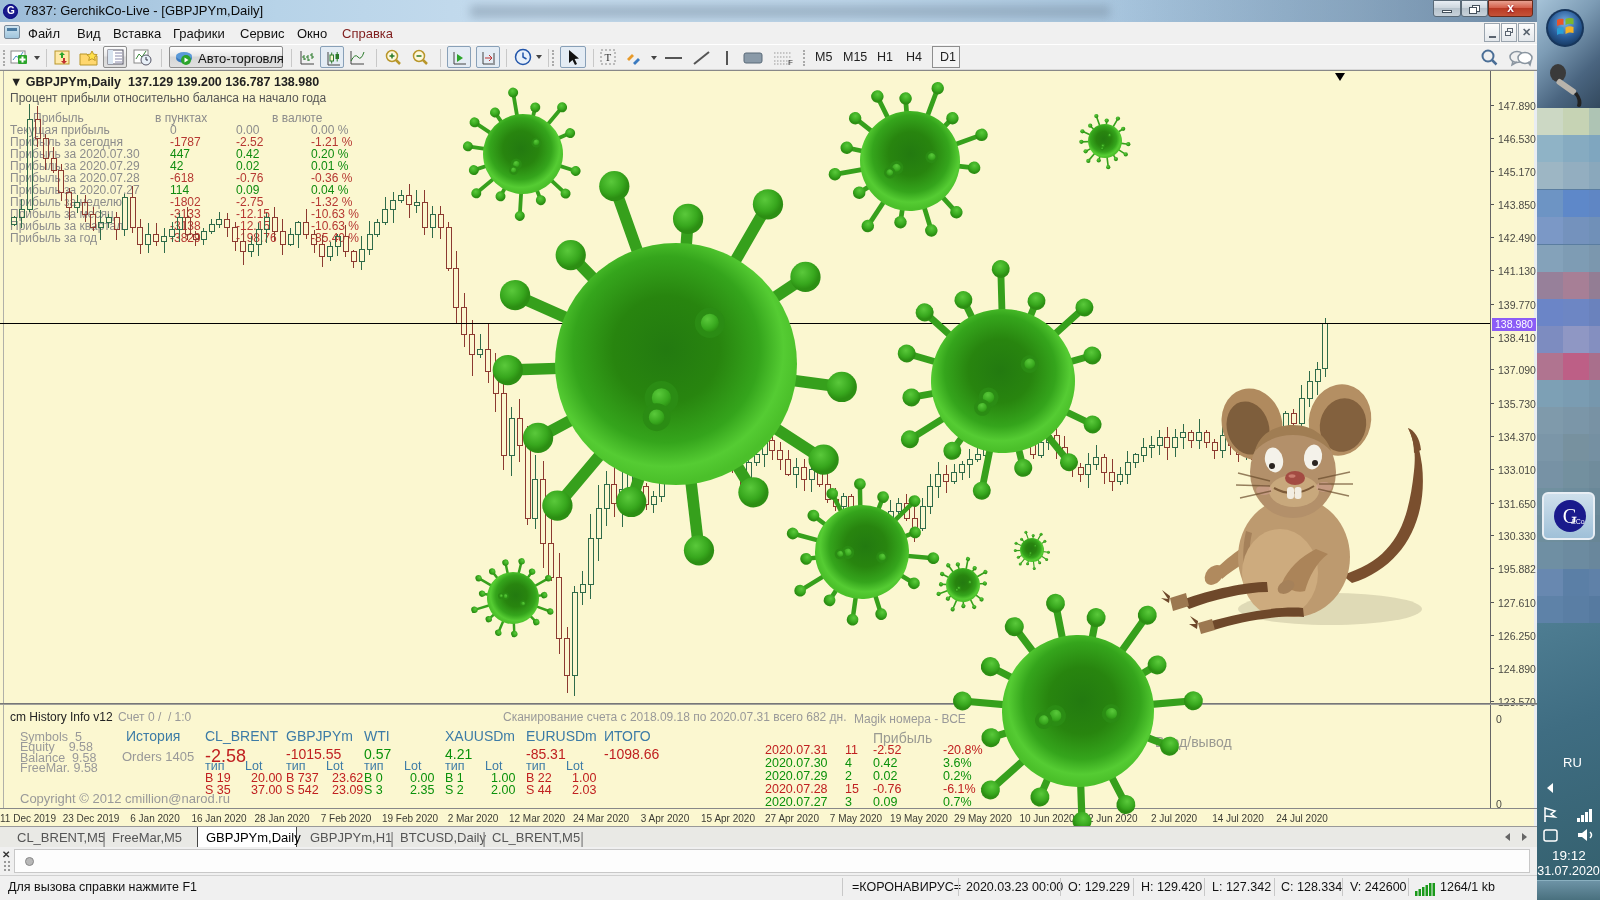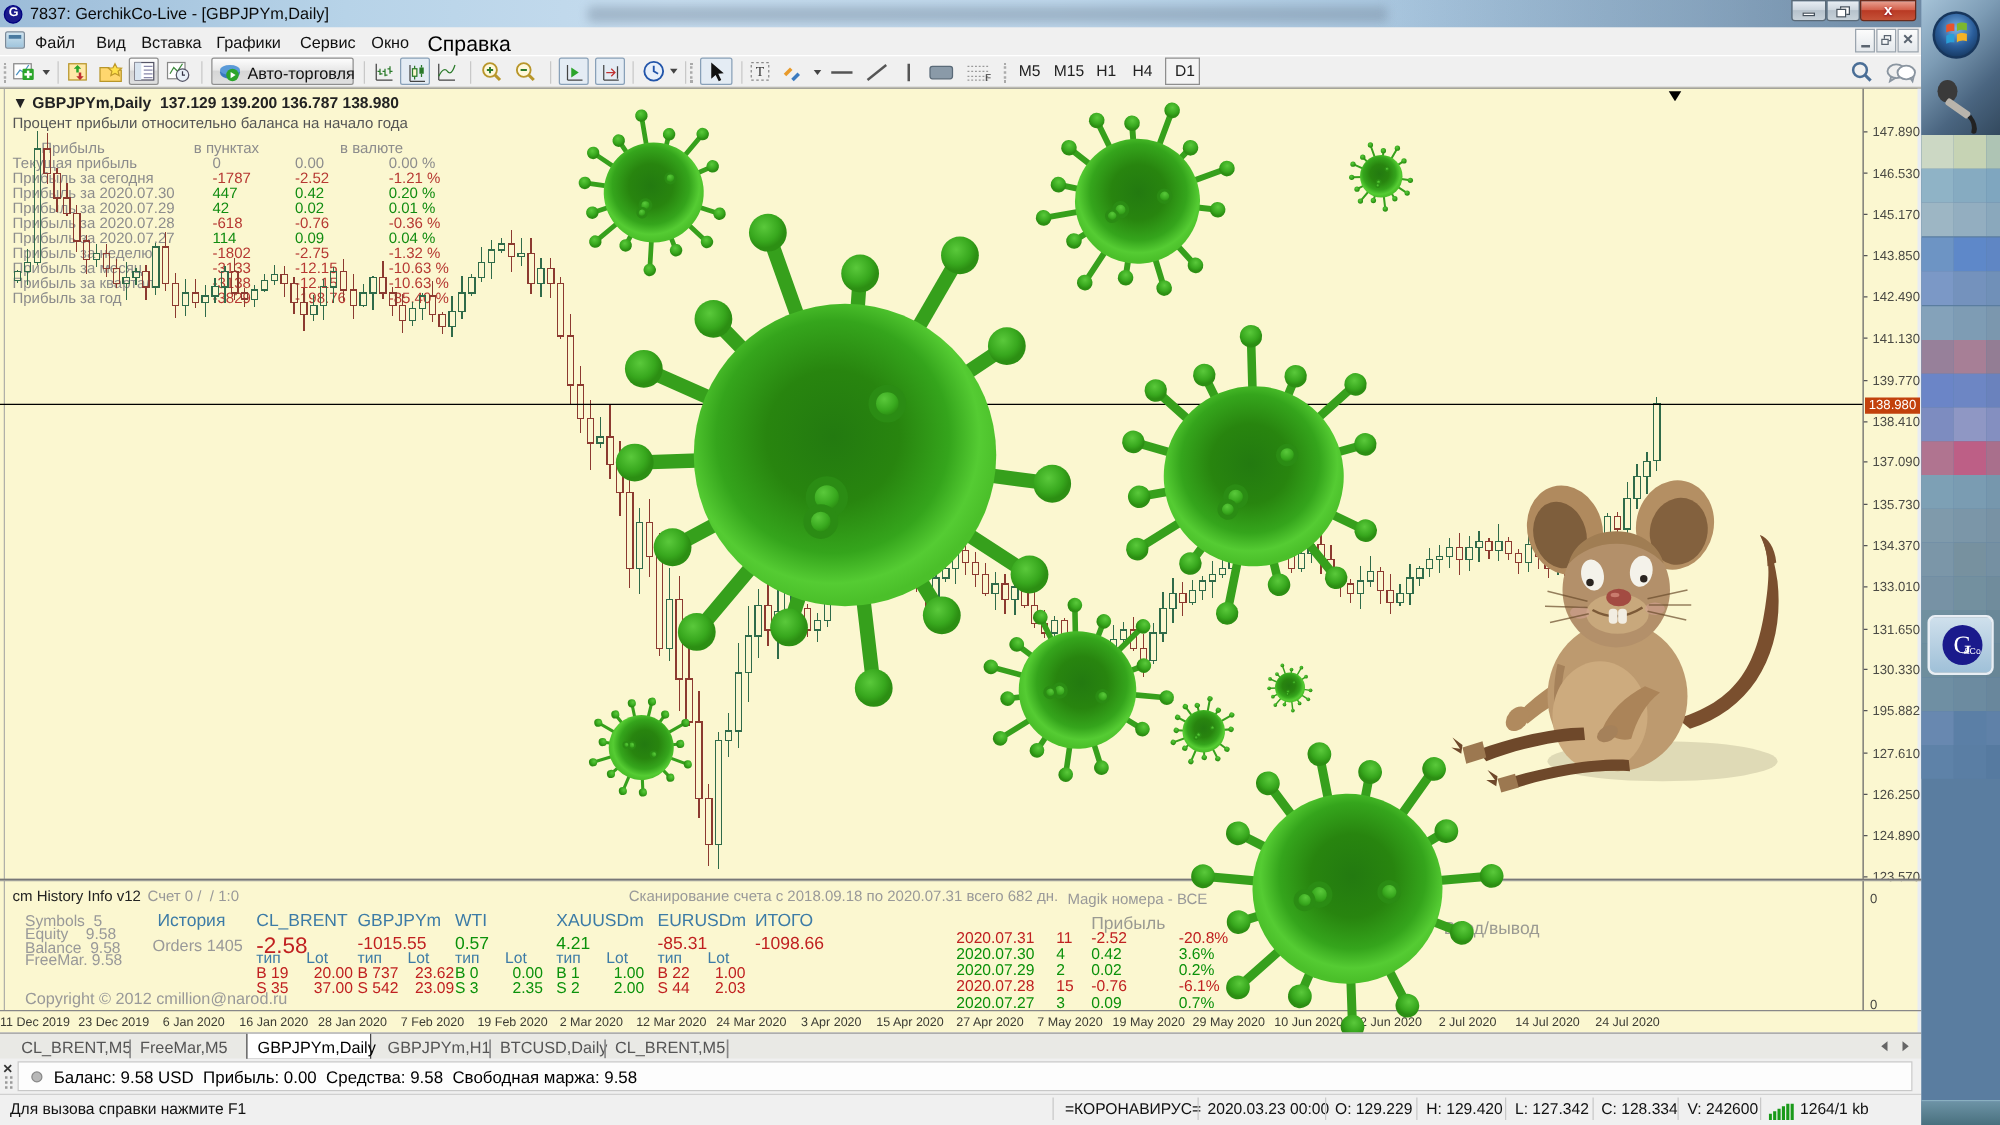--- a/index.html
+++ b/index.html
@@ -33,21 +33,21 @@
 <div class="abs" style="left:0;top:22px;width:1537px;height:23px;background:#f0f0f0;border-bottom:1px solid #fff">
  <div class="abs" style="left:4px;top:3px;width:16px;height:14px;border:1px solid #7a8a9a;background:linear-gradient(#cfe4f0,#9fc4dc);border-radius:2px">
   <div class="abs" style="left:2px;top:2px;width:10px;height:3px;background:#4a7aa0"></div>
     </div>
  <div class="abs" style="left:28px;top:4px;font-size:13px;color:#111">Файл</div>
  <div class="abs" style="left:77px;top:4px;font-size:13px;color:#111">Вид</div>
  <div class="abs" style="left:113px;top:4px;font-size:13px;color:#111">Вставка</div>
  <div class="abs" style="left:173px;top:4px;font-size:13px;color:#111">Графики</div>
  <div class="abs" style="left:240px;top:4px;font-size:13px;color:#111">Сервис</div>
  <div class="abs" style="left:297px;top:4px;font-size:13px;color:#111">Окно</div>
- <div class="abs" style="left:342px;top:4px;font-size:17px;color:#000000">Справка</div>
+ <div class="abs" style="left:342px;top:4px;font-size:13px;color:#7f1d1d">Справка</div>
  <div class="abs" style="left:1484px;top:1px;width:16px;height:19px;border:1px solid #9aa4ae;background:linear-gradient(#fcfcfc,#e4e8ec)">
       <div class="abs" style="left:4px;top:12px;width:7px;height:2px;background:#5a6470"></div>
     </div>
  <div class="abs" style="left:1501px;top:1px;width:16px;height:19px;border:1px solid #9aa4ae;background:linear-gradient(#fcfcfc,#e4e8ec)">
       <div class="abs" style="left:5px;top:4px;width:6px;height:5px;border:1px solid #5a6470"></div>
       <div class="abs" style="left:3px;top:7px;width:6px;height:5px;border:1px solid #5a6470;background:#f4f6f8"></div>
     </div>
  <div class="abs" style="left:1518px;top:1px;width:17px;height:19px;border:1px solid #9aa4ae;background:linear-gradient(#fcfcfc,#e4e8ec);color:#5a6470;font-size:11px;text-align:center;line-height:17px;font-weight:bold">✕</div>
 </div>
 <div class="abs" style="left:0;top:46px;width:1537px;height:24px;background:#f0f0f0;border-bottom:1px solid #d8d8d8">
@@ -291,21 +291,21 @@
       <div class="pl" style="top:492px">195.882</div>
       <div class="ptick" style="top:497px"></div>
       <div class="pl" style="top:526px">127.610</div>
       <div class="ptick" style="top:531px"></div>
       <div class="pl" style="top:559px">126.250</div>
       <div class="ptick" style="top:564px"></div>
       <div class="pl" style="top:592px">124.890</div>
       <div class="ptick" style="top:597px"></div>
       <div class="pl" style="top:625px">123.570</div>
       <div class="ptick" style="top:630px"></div>
-      <div class="abs" style="left:1px;top:247px;background:#c2410c;color:#fff;font-size:10.5px;padding:0 3px;height:13px;line-height:13px">138.980</div>
+      <div class="abs" style="left:1px;top:247px;background:#8b5cf6;color:#fff;font-size:10.5px;padding:0 3px;height:13px;line-height:13px">138.980</div>
     </div>
     <div class="abs" style="left:0;top:632px;width:1537px;height:2px;background:#a0a09a;border-top:1px solid #777"></div>
     <div class="abs" style="left:1496px;top:642px;font-size:10.5px;color:#4a4a44">0</div>
     <div class="abs" style="left:1496px;top:727px;font-size:10.5px;color:#4a4a44">0</div>
     <div class="abs" style="left:10px;top:639px;font-size:12px;color:#222">cm History Info v12</div>
     <div class="abs" style="left:118px;top:639px;font-size:12px;color:#999">Счет 0 /&nbsp;&nbsp;/ 1:0</div>
     <div class="abs" style="left:503px;top:639px;font-size:12px;color:#999">Сканирование счета с 2018.09.18 по 2020.07.31 всего 682 дн.</div>
     <div class="abs" style="left:854px;top:641px;font-size:12px;color:#999">Magik номера - ВСЕ</div>
     <div class="abs" style="left:126px;top:657px;font-size:14px;color:#3c7ba6">История</div>
     <div class="abs" style="left:122px;top:678px;font-size:13px;color:#999">Orders 1405</div>
@@ -547,21 +547,20 @@
  <div class="abs" style="left:492px;top:3px;font-size:13px;color:#555">CL_BRENT,M5</div>
  <div class="abs" style="left:580px;top:3px;color:#888">|</div>
  <div class="abs" style="left:1505px;top:6px;width:0;height:0;border-right:5px solid #666;border-top:4px solid transparent;border-bottom:4px solid transparent"></div>
  <div class="abs" style="left:1522px;top:6px;width:0;height:0;border-left:5px solid #666;border-top:4px solid transparent;border-bottom:4px solid transparent"></div>
 </div>
 <div class="abs" style="left:0;top:847px;width:1537px;height:28px;background:#f0f0f0">
  <div class="abs" style="left:2px;top:2px;font-size:10px;color:#333;font-weight:bold">✕</div>
  <div class="abs" style="left:4px;top:14px;width:6px;height:10px;border-left:2px dotted #999;border-right:2px dotted #999"></div>
  <div class="abs" style="left:14px;top:2px;width:1516px;height:24px;background:#fdfdfd;border:1px solid #c8c8c8">
   <div class="abs" style="left:10px;top:7px;width:9px;height:9px;border-radius:50%;background:#b8b8b8;border:1px solid #888"></div>
-  <div class="abs" style="left:28px;top:4px;font-size:13.5px;color:#000">Баланс: 9.58 USD&nbsp;&nbsp;Прибыль: 0.00&nbsp;&nbsp;Средства: 9.58&nbsp;&nbsp;Свободная маржа: 9.58</div>
  </div>
 </div>
 <div class="abs" style="left:0;top:875px;width:1537px;height:25px;background:#f0f0f0;border-top:1px solid #d0d0d0">
  <div class="seg" style="left:8px">Для вызова справки нажмите F1</div>
  <div class="sep" style="left:842px"></div>
  <div class="seg" style="left:852px">=КОРОНАВИРУС=</div>
  <div class="sep" style="left:958px"></div>
  <div class="seg" style="left:966px">2020.03.23 00:00</div>
  <div class="sep" style="left:1060px"></div>
  <div class="seg" style="left:1068px">O: 129.229</div>
@@ -661,13 +660,31 @@
     <div class="abs" style="left:52px;top:542px;width:11px;height:27px;background:#69879c"></div>
     <div class="abs" style="left:0;top:569px;width:26px;height:27px;background:#6888b0"></div>
     <div class="abs" style="left:26px;top:569px;width:26px;height:27px;background:#5b7fa6"></div>
     <div class="abs" style="left:52px;top:569px;width:11px;height:27px;background:#5f81a8"></div>
     <div class="abs" style="left:0;top:596px;width:26px;height:27px;background:#5e82a8"></div>
     <div class="abs" style="left:26px;top:596px;width:26px;height:27px;background:#5a7ea4"></div>
     <div class="abs" style="left:52px;top:596px;width:11px;height:27px;background:#567aa0"></div>
     <div class="abs" style="left:5px;top:492px;width:53px;height:48px;border:2px solid #e8eef4;border-radius:6px;background:linear-gradient(#cfe0ec,#9fc0d8)">
 <div class="abs" style="left:10px;top:6px;width:32px;height:32px;border-radius:50%;background:#1a1a8c;color:#fff;font-size:20px;text-align:center;line-height:32px;font-family:'Liberation Serif',serif">G<span style="position:absolute;left:17px;top:6px;font-size:7px;font-family:'Liberation Sans',sans-serif">&amp;Co</span></div>
 </div>
+    <div class="abs" style="left:0;top:623px;width:63px;height:257px;background:linear-gradient(160deg,#4e7d92 0%,#3f6d82 40%,#35616f 100%)">
+<div class="abs" style="left:26px;top:132px;font-size:13px;color:#fff">RU</div>
+<div class="abs" style="left:10px;top:160px;width:0;height:0;border-right:6px solid #fff;border-top:5px solid transparent;border-bottom:5px solid transparent"></div>
+<svg class="abs" style="left:4px;top:183px" width="56" height="40">
+<path d="M4 16 L4 2 L14 5 L10 8 L14 11 L4 10" fill="none" stroke="#fff" stroke-width="1.5"></path>
+<g fill="#fff">
+          <rect x="36" y="12" width="3" height="4"></rect>
+          <rect x="40" y="9" width="3" height="7"></rect>
+          <rect x="44" y="6" width="3" height="10"></rect>
+          <rect x="48" y="3" width="3" height="13"></rect>
+        </g>
+<rect x="3" y="24" width="13" height="11" rx="2" fill="none" stroke="#fff" stroke-width="1.5"></rect>
+<path d="M37 27 h4 l5 -4 v12 l-5 -4 h-4 z" fill="#fff"></path>
+        <path d="M49 26 q3 3 0 6" stroke="#fff" fill="none" stroke-width="1.5"></path>
+</svg>
+<div class="abs" style="left:15px;top:225px;font-size:13.5px;color:#fff">19:12</div>
+<div class="abs" style="left:0px;top:241px;font-size:12.5px;color:#fff;width:63px;text-align:center">31.07.2020</div>
+</div>
     <div class="abs" style="left:0;top:880px;width:63px;height:20px;background:linear-gradient(#6d93a6,#49707e);border-top:1px solid #8ab0c0"></div>
   </div>
 </body></html>

